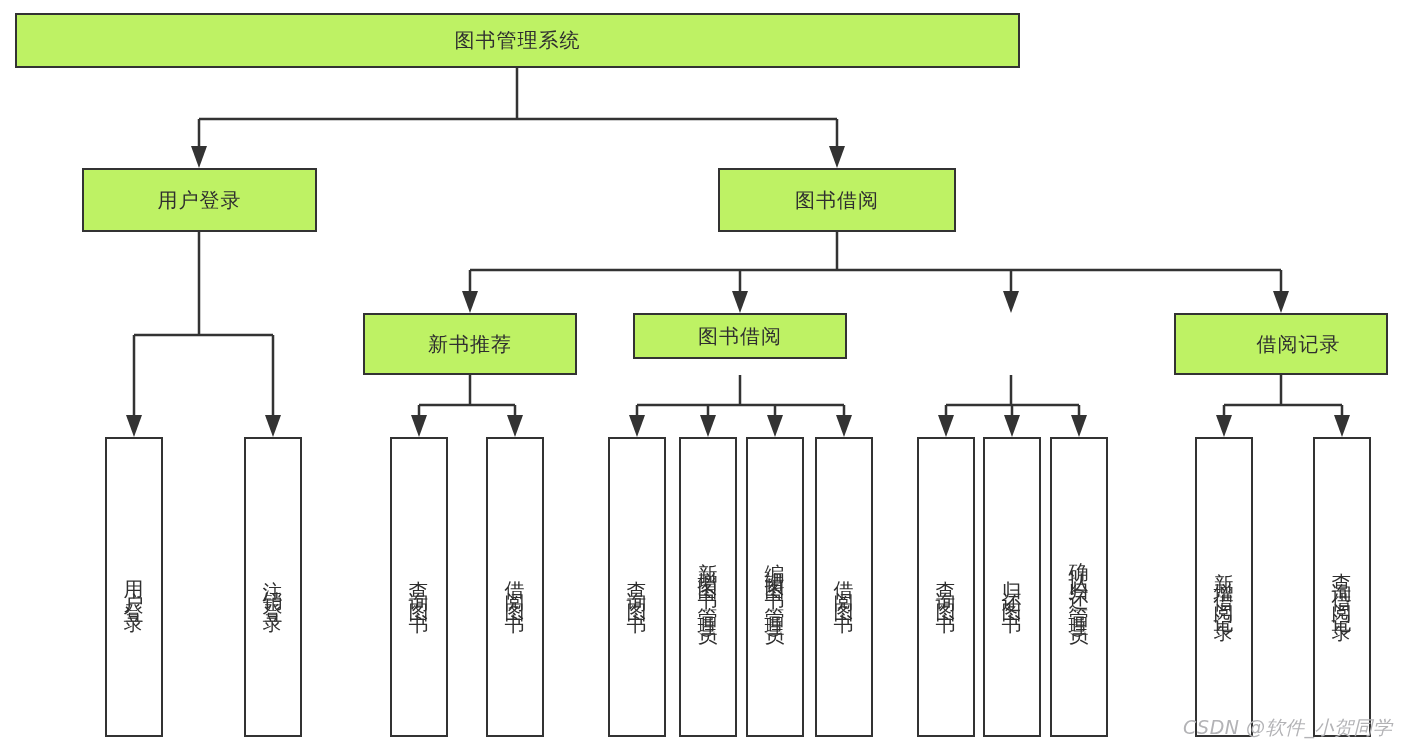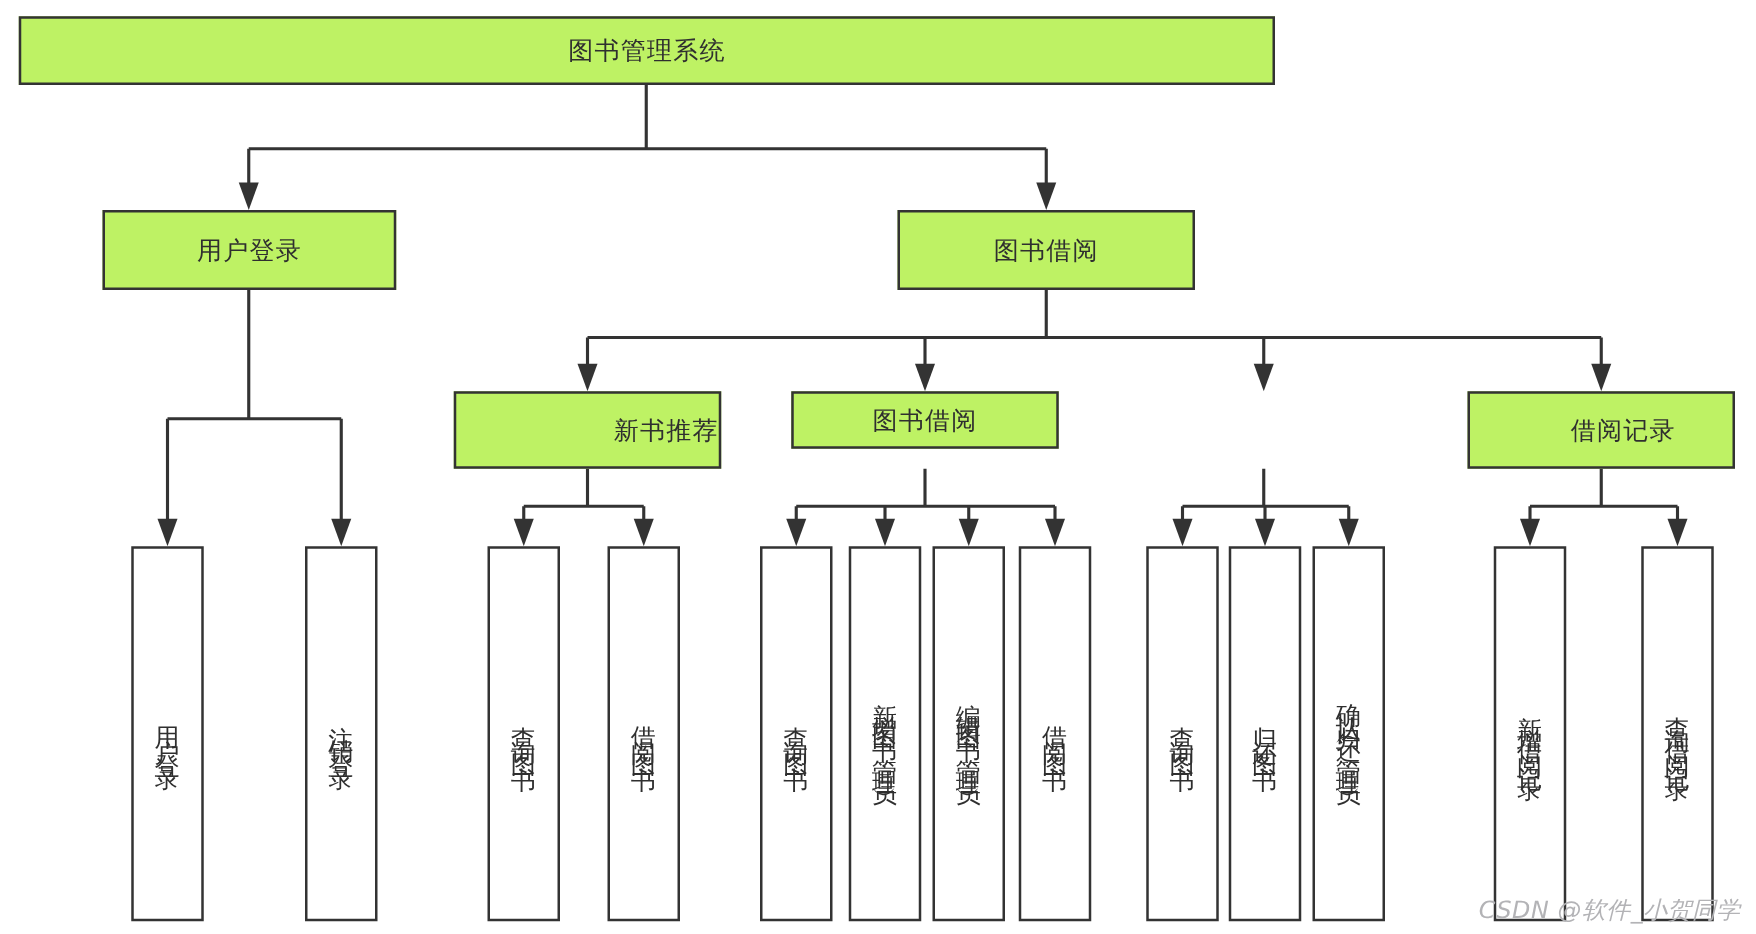--- a/index.html
+++ b/index.html
@@ -105,21 +105,21 @@
     <span>图书管理系统</span>
   </div>
 
   <div class="hnode" style="left:82px; top:168px; width:235px; height:64px;">
     <span>用户登录</span>
   </div>
   <div class="hnode" style="left:718px; top:168px; width:238px; height:64px;">
     <span>图书借阅</span>
   </div>
 
-  <div class="hnode" style="left:363px; top:313px; width:214px; height:62px;justify-content:flex-end;">
+  <div class="hnode" style="left:363px; top:313px; width:214px; height:62px;">
     <span>新书推荐</span>
   </div>
   <div class="hnode" style="left:633px; top:313px; width:214px; height:46px;">
     <span>图书借阅</span>
   </div>
   <div class="hnode" style="left:1174px; top:313px; width:214px; height:62px;padding-left:35px;">
     <span>借阅记录</span>
   </div>
 
   <div class="vnode" style="left:105px;">

